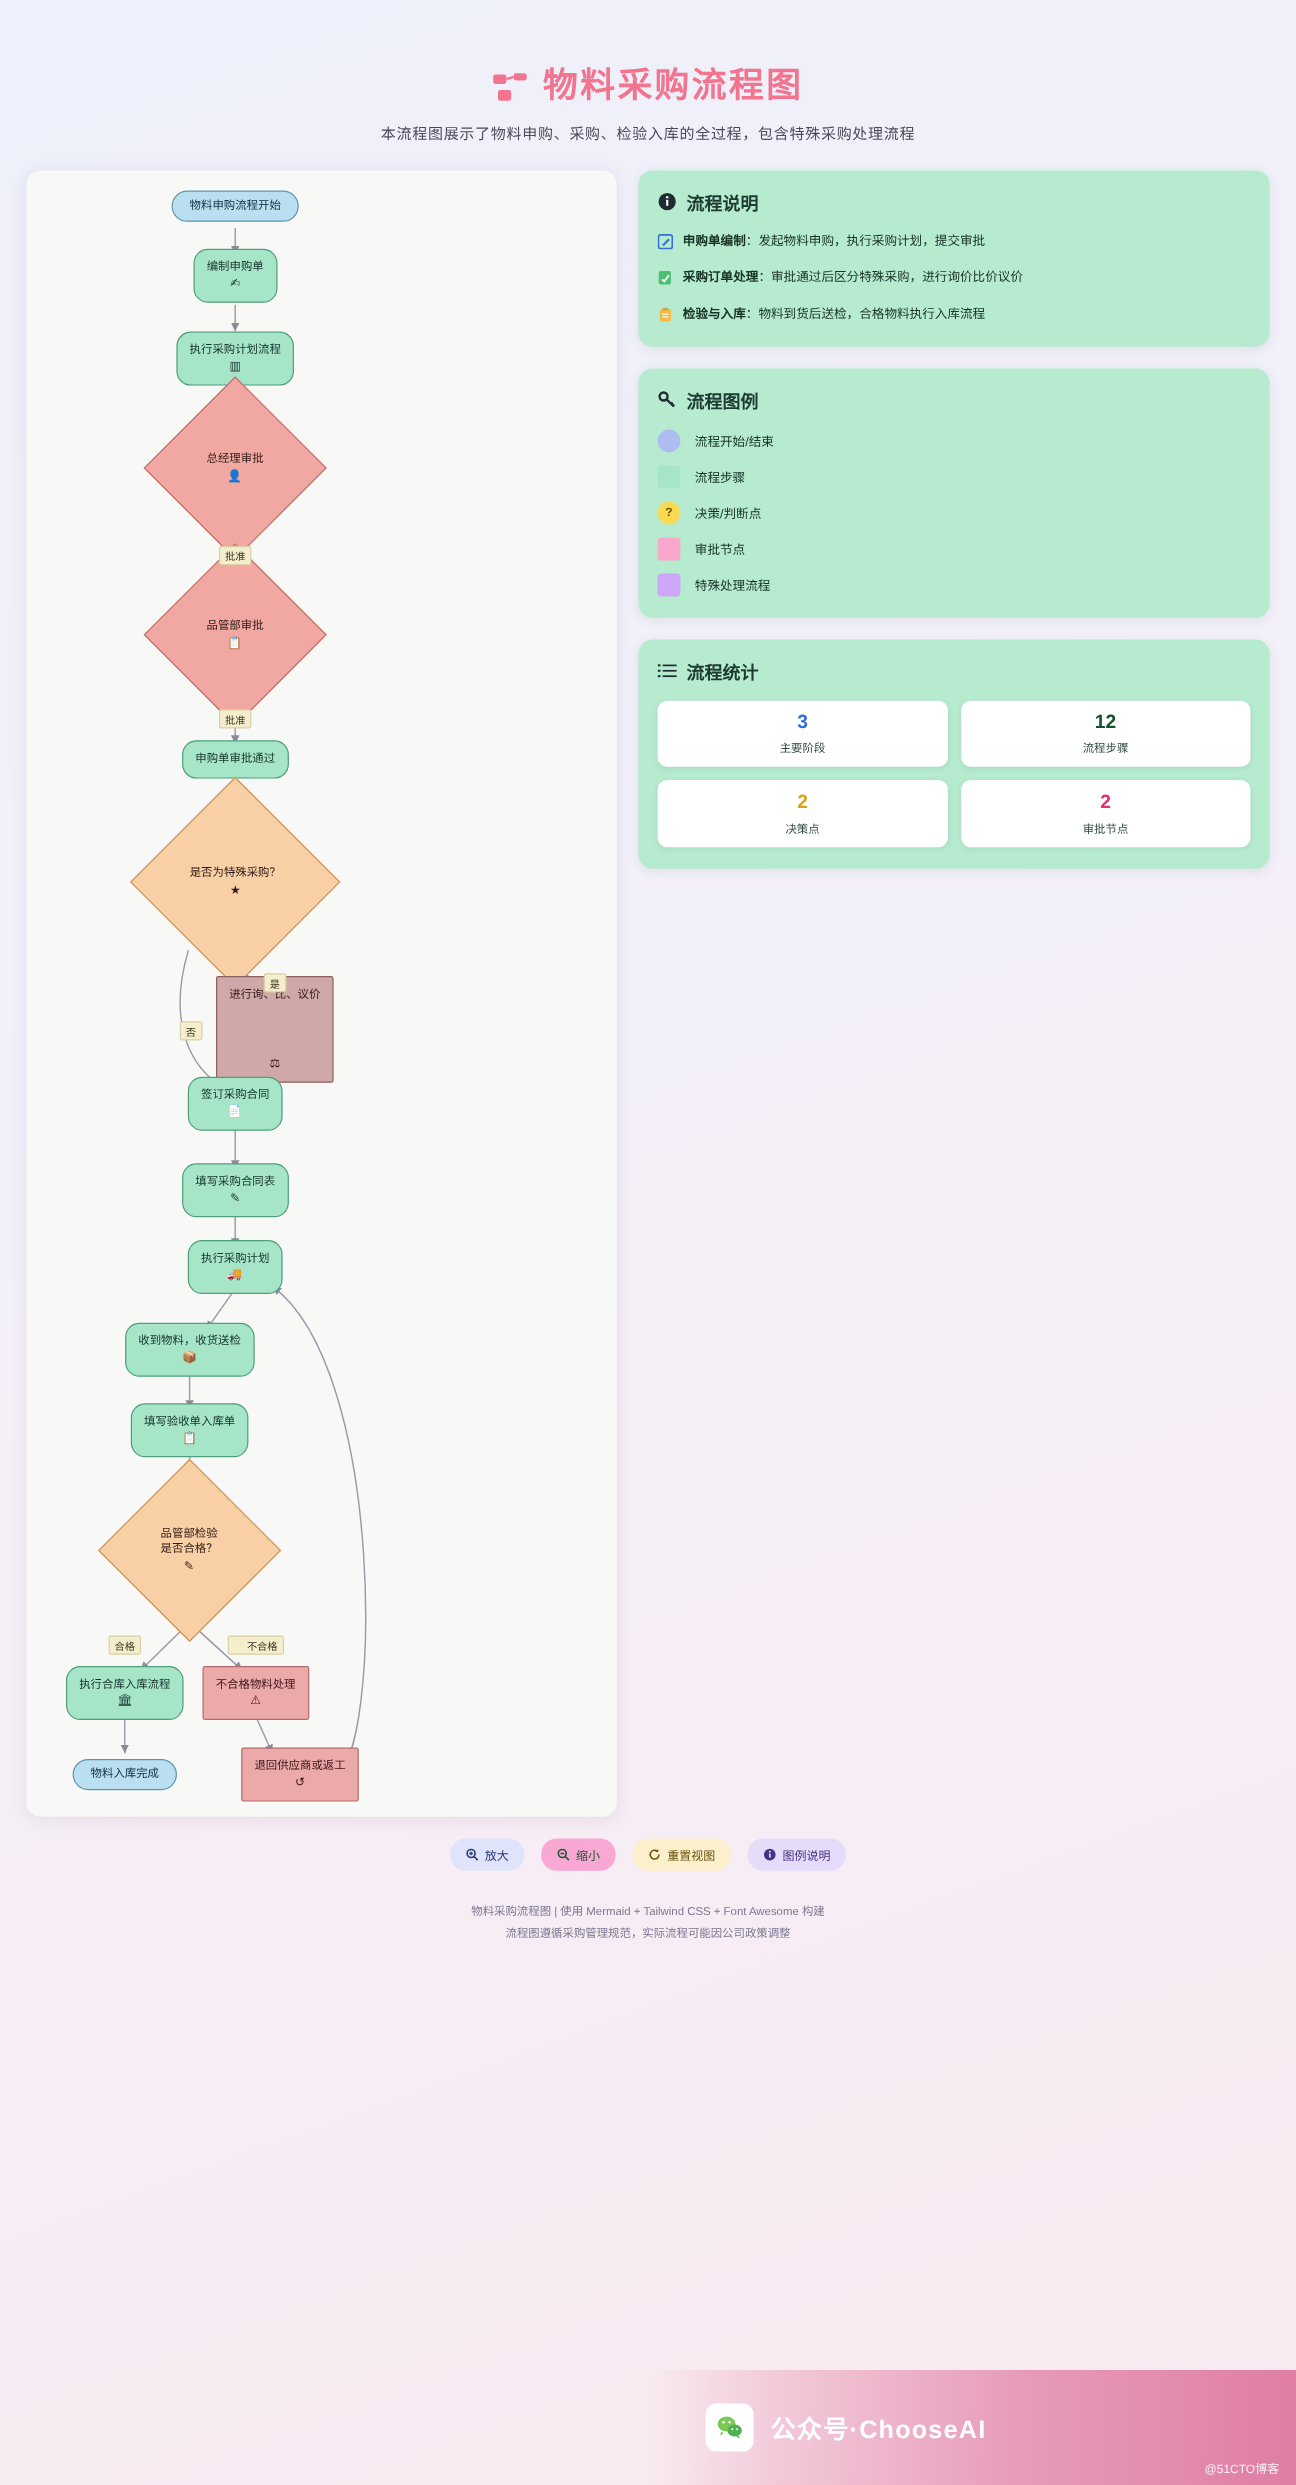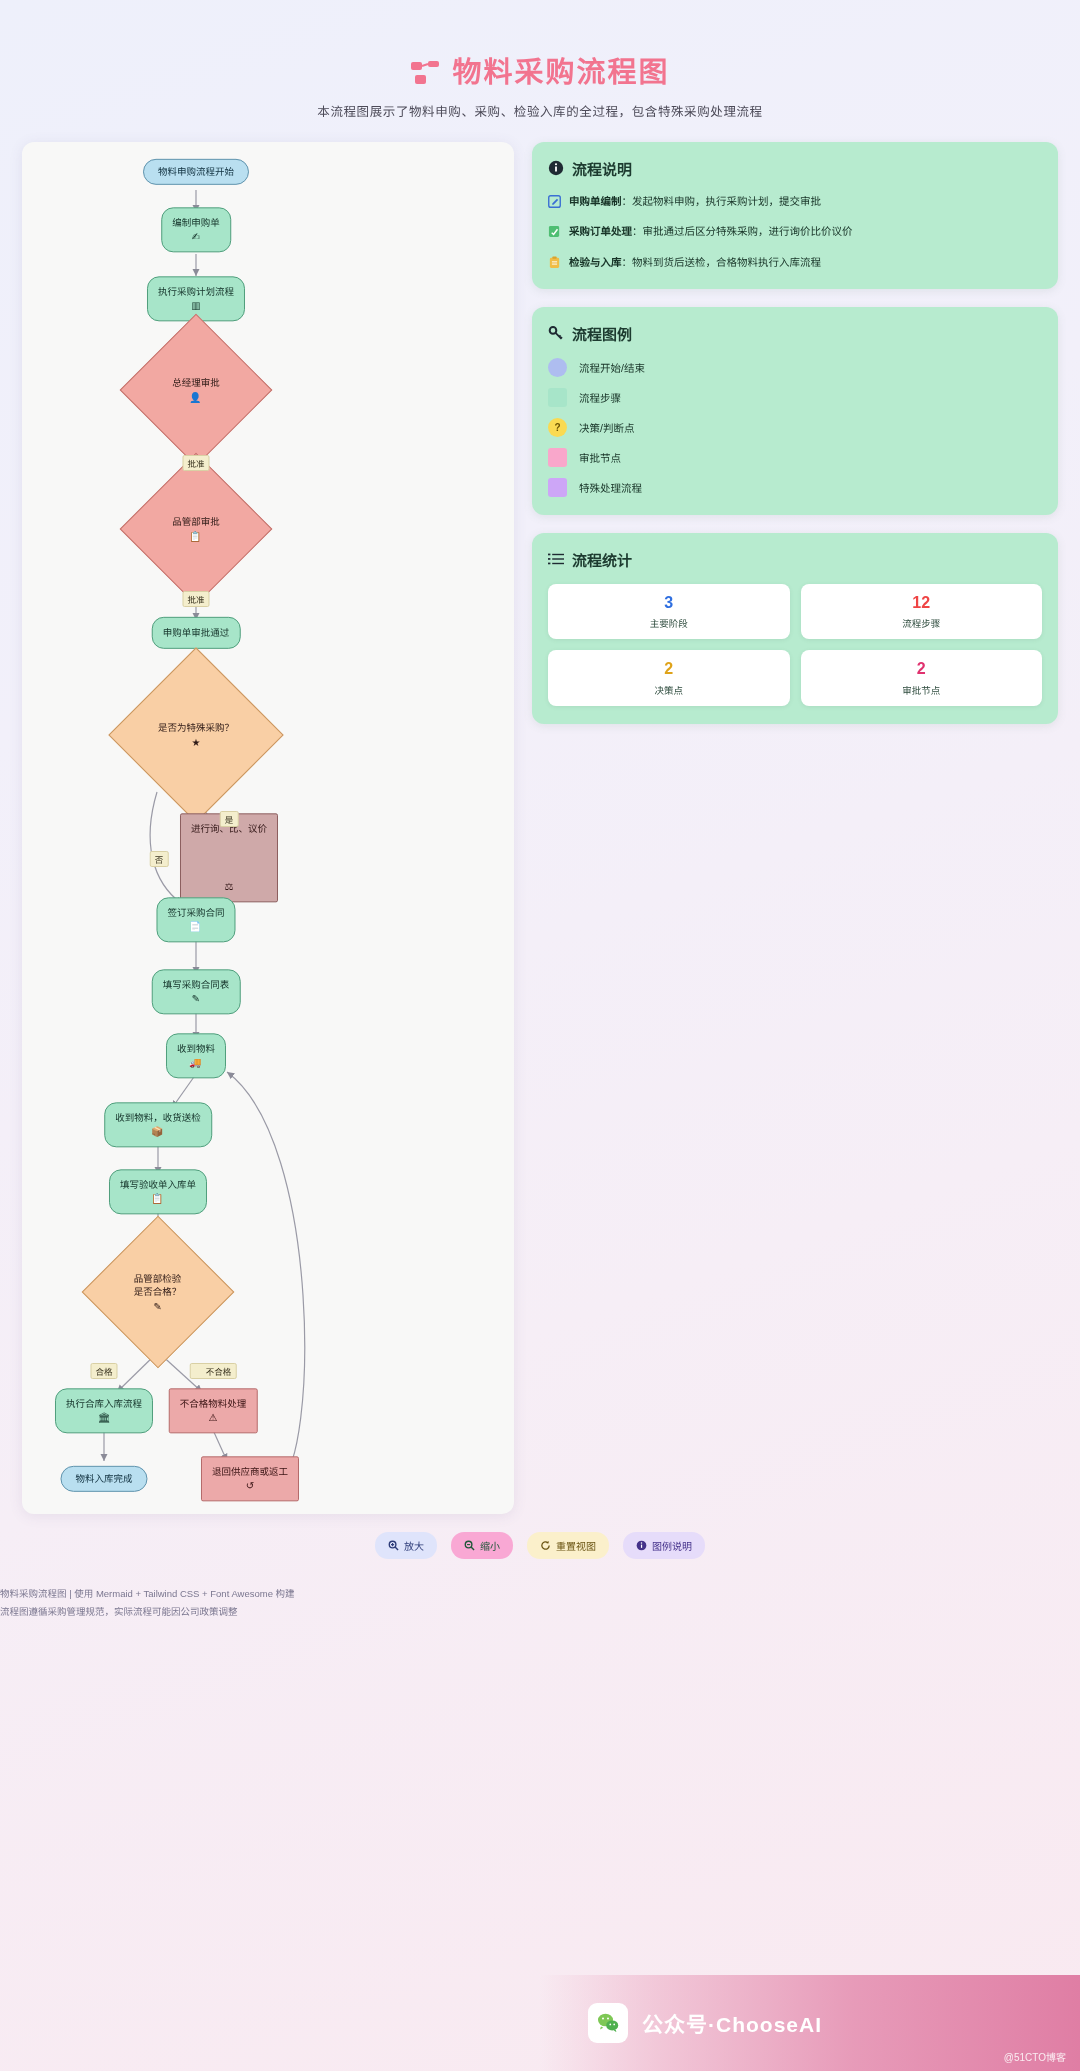--- a/index.html
+++ b/index.html
@@ -217,21 +217,21 @@
     font-family: inherit;
   }
   .tbtn.zi { background: #dfe4fb; color: #2d3b78; }
   .tbtn.zo { background: #f9a8d4; color: #1f5739; }
   .tbtn.rs { background: #fbf0cb; color: #6b5513; }
   .tbtn.lg { background: #e6dcfa; color: #44318a; }
   .tb-dot { width: 11px; height: 11px; flex: 0 0 auto; }
 
   
   .footer {
-    text-align: left;
+    text-align: center;
     margin-top: 26px;
     font-size: 9.5px;
     color: #7b7790;
     line-height: 1.9;
   }
 
   
   .wm {
     position: absolute;
     right: 0; bottom: 0;
@@ -345,21 +345,21 @@
         </div>
         <div class="node n-proc" style="left: 174px; top: 778px;">
           <span>签订采购合同</span>
           <span class="glyph">📄</span>
         </div>
         <div class="node n-proc" style="left: 174px; top: 850px;">
           <span>填写采购合同表</span>
           <span class="glyph">✎</span>
         </div>
         <div class="node n-proc" style="left: 174px; top: 914px;">
-          <span>收到物料</span>
+          <span>执行采购计划</span>
           <span class="glyph">🚚</span>
         </div>
         <div class="node n-proc" style="left: 136px; top: 983px;">
           <span>收到物料，收货送检</span>
           <span class="glyph">📦</span>
         </div>
         <div class="node n-proc" style="left: 136px; top: 1050px;">
           <span>填写验收单入库单</span>
           <span class="glyph">📋</span>
         </div>
@@ -483,21 +483,21 @@
           </svg>
         </span>
         <span>流程统计</span>
       </div>
       <div class="stats-grid" id="stats-grid">
           <div class="stat">
             <div class="v" style="color:#2f6fe0">3</div>
             <div class="k">主要阶段</div>
           </div>
           <div class="stat">
-            <div class="v" style="color:#ef4444">12</div>
+            <div class="v" style="color:#14532d">12</div>
             <div class="k">流程步骤</div>
           </div>
           <div class="stat">
             <div class="v" style="color:#dfa31a">2</div>
             <div class="k">决策点</div>
           </div>
           <div class="stat">
             <div class="v" style="color:#e0326f">2</div>
             <div class="k">审批节点</div>
           </div>

